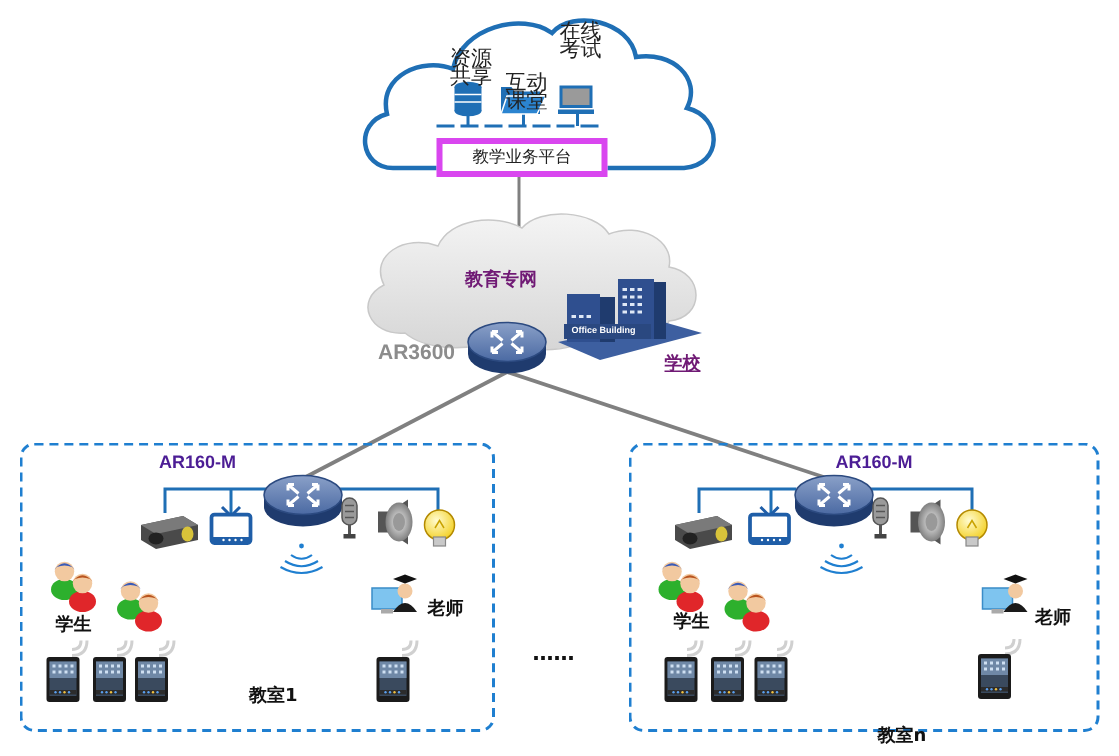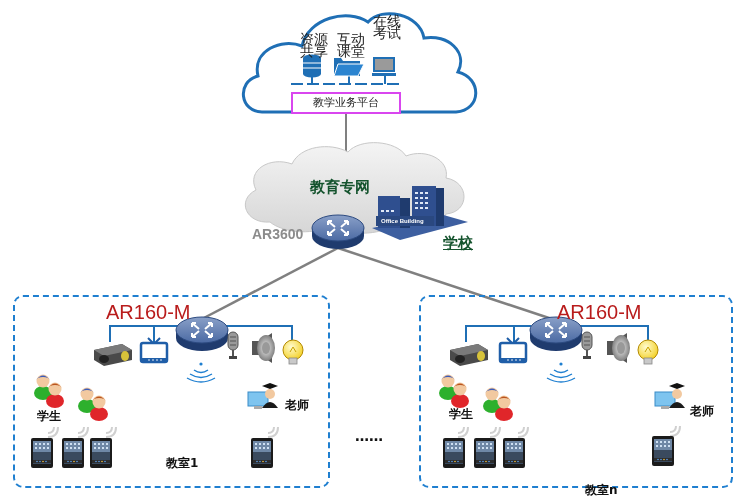--- a/index.html
+++ b/index.html
@@ -2,25 +2,25 @@
 <html><head>
   <meta charset="utf-8">
   <style>
     html, body { margin: 0; padding: 0; background: #ffffff; }
     body { width: 746px; height: 504px; position: relative; overflow: hidden;
            font-family: "DejaVu Sans", sans-serif; }
     svg.canvas { position: absolute; left: 0; top: 0; }
     .lbl { position: absolute; white-space: nowrap; color: #111; font-weight: bold; }
     .cloud-lbl { position: absolute; font-size: 14px; color: #222; line-height: 12px; text-align: center; }
     .platform { position: absolute; left: 291px; top: 92px; width: 106px; height: 18px;
-                border: 2px solid #d946ef; background: #fff; font-size: 11px; text-align: center;
+                border: 4px solid #d946ef; background: #fff; font-size: 11px; text-align: center;
                 line-height: 18px; color: #222; box-sizing: content-box; }
-    .router-lbl { color: #b91c1c; font-size: 20px; font-weight: normal; font-family: "Liberation Sans", sans-serif; }
+    .router-lbl { color: #4c1d95; font-size: 12px; font-weight: bold; font-family: "Liberation Sans", sans-serif; }
     .gray-lbl { color: #8c8c8c; font-size: 14px; font-weight: bold; font-family: "Liberation Sans", sans-serif; }
-    .black-big { font-size: 15px; font-weight: bold; color: #14532d; }
+    .black-big { font-size: 12px; font-weight: bold; color: #701a75; }
     .small-bold { font-size: 12px; font-weight: bold; color: #111; }
     .room-box { position: absolute; border: 2px dashed #1f7fd0; border-radius: 10px; box-sizing: border-box; }
   </style>
 </head>
 <body>
 
 <svg class="canvas" width="746" height="504">
   <defs>
     <linearGradient id="cloudGray" x1="0" y1="0" x2="0" y2="1">
       <stop offset="0" stop-color="#f4f4f4"></stop>
@@ -249,21 +249,21 @@
     <use href="#tablet" x="474" y="438"></use>
     <use href="#tablet" x="503" y="438"></use>
     <use href="#tablet" x="652" y="436"></use>
   </g>
 </svg>
 
 <div class="cloud-lbl" style="left:300px; top:33px;">
   <div>资源</div>
   <div>共享</div>
 </div>
-<div class="cloud-lbl" style="left:337px; top:33px;">
+<div class="cloud-lbl" style="left:337px; top:49px;">
   <div>互动</div>
   <div>课堂</div>
 </div>
 <div class="cloud-lbl" style="left:373px; top:15px;">
   <div>在线</div>
   <div>考试</div>
 </div>
 <div class="platform">教学业务平台</div>
 
 <div class="lbl black-big" style="left:310px; top:178px;">教育专网</div>

